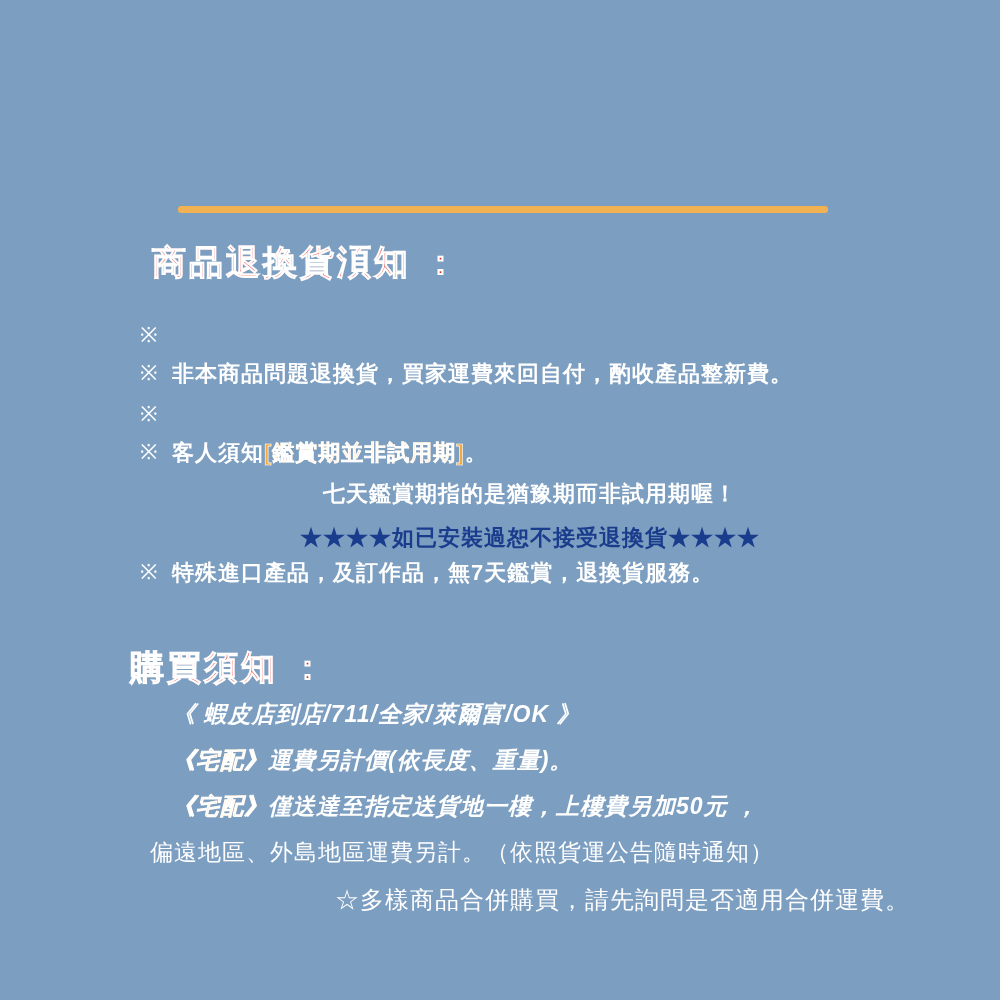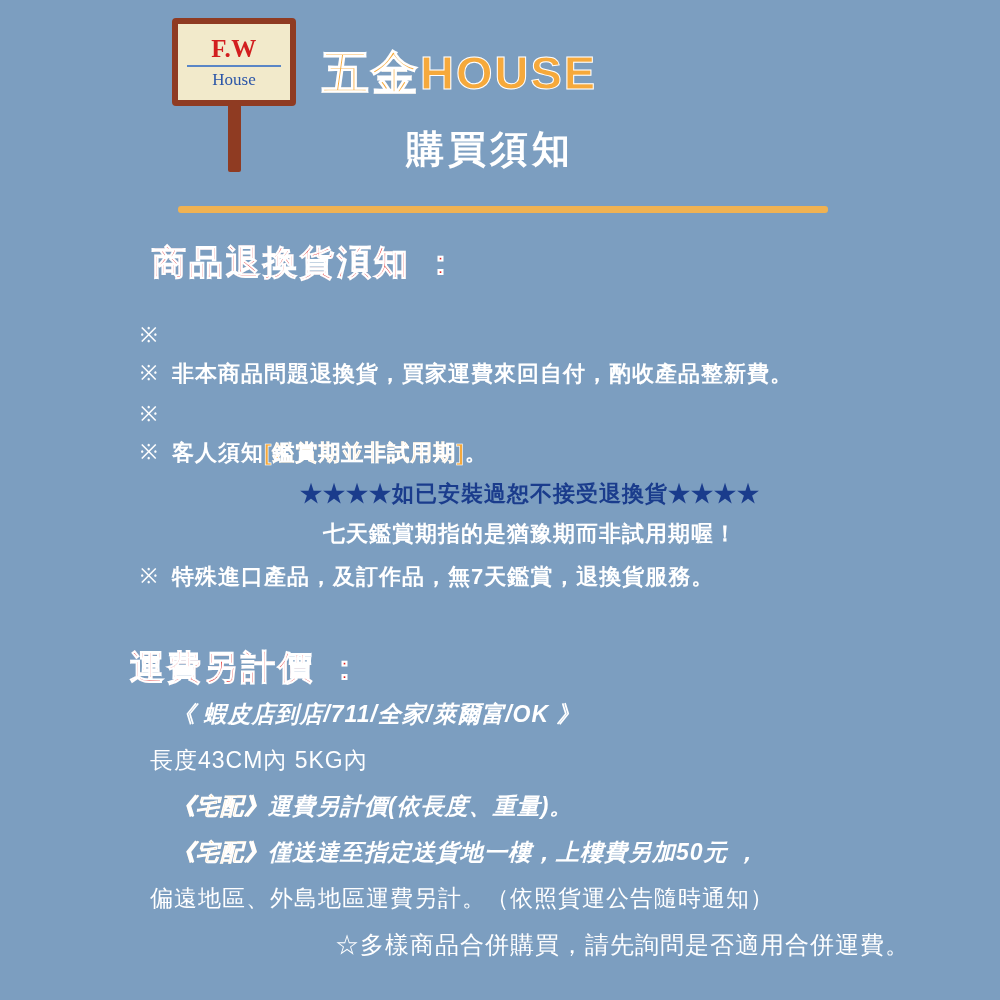--- a/index.html
+++ b/index.html
@@ -186,70 +186,58 @@
     text-align: right;
     padding-right: 40px;
     margin-top: 6px;
   }
 </style>
 </head>
 <body>
 
 <div class="page">
 
-  <div class="header">
-    <div class="logo-sign">
-      <div class="logo-fw">F.W</div>
-      <div class="logo-rule"></div>
-      <div class="logo-house">House</div>
-    </div>
-    <div class="logo-post"></div>
-
-    <div class="brand-title">五金HOUSE</div>
-    <div class="brand-sub">購買須知</div>
+
+  <div class="divider"></div>
+
+  <div class="section-heading" id="return-heading">商品退換貨湏知 ：</div>
+
+  <div class="bullet-list">
+
+    <div class="bullet-row">
+      <span class="bullet-mark">※</span>
+    </div>
+
+    <div class="bullet-row">
+      <span class="bullet-mark">※</span>
+      <span class="bullet-text">非本商品問題退換貨，買家運費來回自付，酌收產品整新費。</span>
+    </div>
+
+    <div class="bullet-row">
+      <span class="bullet-mark">※</span>
+    </div>
+
+    <div class="bullet-row">
+      <span class="bullet-mark">※</span>
+      <span class="bullet-text"><span>客人須知</span><span class="hl">[鑑賞期並非試用期]</span><span>。</span></span>
+    </div>
+
+    <div class="center-line line2">七天鑑賞期指的是猶豫期而非試用期喔！</div>
+    <div class="center-line">★★★★如已安裝過恕不接受退換貨★★★★</div>
+
+    <div class="bullet-row">
+      <span class="bullet-mark">※</span>
+      <span class="bullet-text">特殊進口產品，及訂作品，無7天鑑賞，退換貨服務。</span>
+    </div>
   </div>
 
-  <div class="divider"></div>
-
-  <div class="section-heading" id="return-heading">商品退換貨湏知 ：</div>
-
-  <div class="bullet-list">
-
-    <div class="bullet-row">
-      <span class="bullet-mark">※</span>
-    </div>
-
-    <div class="bullet-row">
-      <span class="bullet-mark">※</span>
-      <span class="bullet-text">非本商品問題退換貨，買家運費來回自付，酌收產品整新費。</span>
-    </div>
-
-    <div class="bullet-row">
-      <span class="bullet-mark">※</span>
-    </div>
-
-    <div class="bullet-row">
-      <span class="bullet-mark">※</span>
-      <span class="bullet-text"><span>客人須知</span><span class="hl">[鑑賞期並非試用期]</span><span>。</span></span>
-    </div>
-
-    <div class="center-line">★★★★如已安裝過恕不接受退換貨★★★★</div>
-    <div class="center-line line2">七天鑑賞期指的是猶豫期而非試用期喔！</div>
-
-    <div class="bullet-row">
-      <span class="bullet-mark">※</span>
-      <span class="bullet-text">特殊進口產品，及訂作品，無7天鑑賞，退換貨服務。</span>
-    </div>
-  </div>
-
-  <div class="section-heading" id="ship-heading">運費另計價 ：</div>
+  <div class="section-heading" id="ship-heading">購買須知 ：</div>
 
   <div class="ship-block">
     <div class="ship-line indent">《 蝦皮店到店/711/全家/萊爾富/OK 》</div>
-    <div class="ship-line plain">長度43CM內  5KG內</div>
 
     <div class="ship-line indent"><span class="accent">《宅配》</span><span>運費另計價(依長度、重量)。</span></div>
 
     <div class="ship-line indent"><span class="accent">《宅配》</span><span>僅送達至指定送貨地一樓，上樓費另加50元 ，</span></div>
 
     <div class="ship-line plain">偏遠地區、外島地區運費另計。（依照貨運公告隨時通知）</div>
 
     <div class="ship-note">☆多樣商品合併購買，請先詢問是否適用合併運費。</div>
   </div>
 

